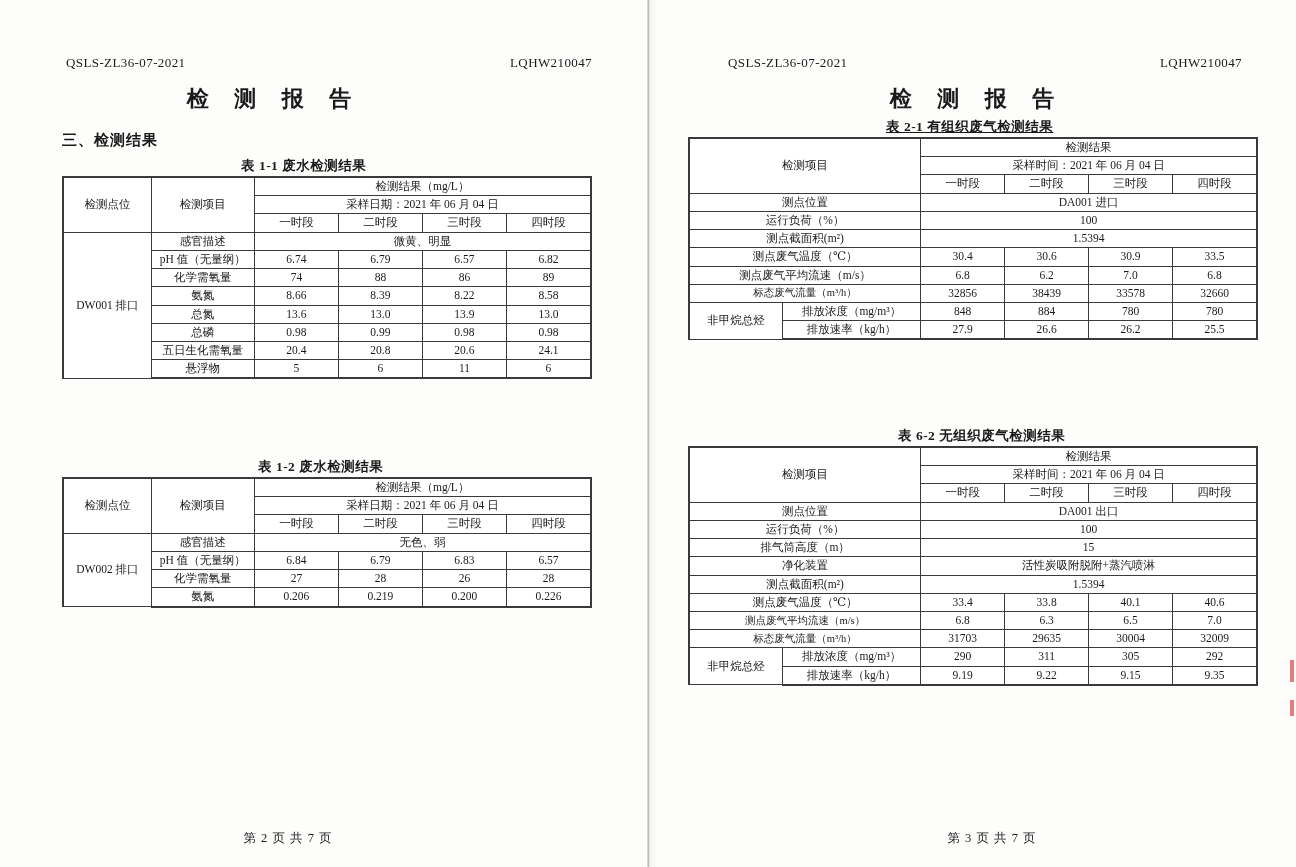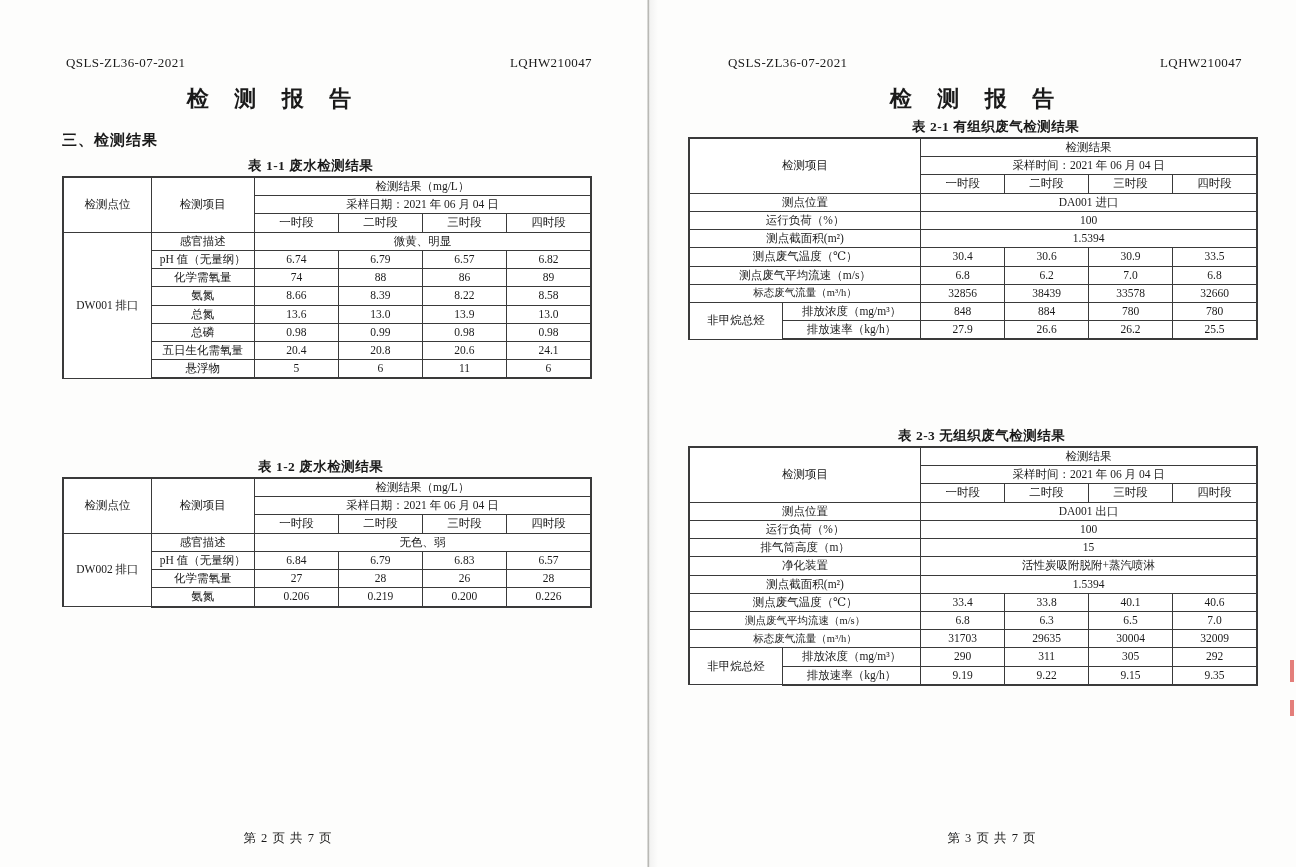--- a/index.html
+++ b/index.html
@@ -124,21 +124,21 @@
 
 <div class="page page-left">
 
   <div class="hdr hdr-left">QSLS-ZL36-07-2021</div>
   <div class="hdr hdr-right">LQHW210047</div>
 
   <div class="report-title">检 测 报 告</div>
 
   <div class="sect-title">三、检测结果</div>
 
-  <div class="tbl-caption" style="left:248px; top:157px;">表 1-1  废水检测结果</div>
+  <div class="tbl-caption" style="left:241px; top:157px;">表 1-1  废水检测结果</div>
 
   <table class="rpt" style="left:62px; top:176px; width:530px;">
     <tbody>
         <tr>
       <td class="thick-top thick-left" rowspan="3" style="width:86px;">检测点位</td>
       <td class="thick-top" rowspan="3" style="width:100px;">检测项目</td>
       <td class="thick-top thick-right" colspan="4">检测结果（mg/L）</td>
     </tr>
     <tr>
       <td class="thick-right" colspan="4">采样日期：2021 年 06 月 04 日</td>
@@ -259,21 +259,21 @@
 </div>
 
 <div class="page page-right">
   <div class="edge-shade" style="left:0;"></div>
 
   <div class="hdr hdr-left" style="left:80px;">QSLS-ZL36-07-2021</div>
   <div class="hdr hdr-right" style="right:54px;">LQHW210047</div>
 
   <div class="report-title">检 测 报 告</div>
 
-  <div class="tbl-caption" style="left:264px; top:118px;">表 2-1   有组织废气检测结果</div>
+  <div class="tbl-caption" style="left:238px; top:118px;text-decoration:underline;">表 2-1   有组织废气检测结果</div>
 
   <table class="rpt" style="left:40px; top:137px; width:570px;">
     <tbody>
         <tr>
       <td class="thick-top thick-left" rowspan="3" colspan="2" style="width:230px;">检测项目</td>
       <td class="thick-top thick-right" colspan="4">检测结果</td>
     </tr>
     <tr>
       <td class="thick-right" colspan="4">采样时间：2021 年 06 月 04 日</td>
     </tr>
@@ -328,21 +328,21 @@
     <tr>
       <td class="thick-bottom">排放速率（kg/h）</td>
       <td class="thick-bottom">27.9</td>
       <td class="thick-bottom">26.6</td>
       <td class="thick-bottom">26.2</td>
       <td class="thick-bottom thick-right">25.5</td>
     </tr>
   </tbody>
     </table>
 
-  <div class="tbl-caption" style="left:250px; top:427px;">表 2-3   无组织废气检测结果</div>
+  <div class="tbl-caption" style="left:250px; top:427px;">表 6-2   无组织废气检测结果</div>
 
   <table class="rpt" style="left:40px; top:446px; width:570px;">
     <tbody>
         <tr>
       <td class="thick-top thick-left" rowspan="3" colspan="2" style="width:230px;">检测项目</td>
       <td class="thick-top thick-right" colspan="4">检测结果</td>
     </tr>
     <tr>
       <td class="thick-right" colspan="4">采样时间：2021 年 06 月 04 日</td>
     </tr>

